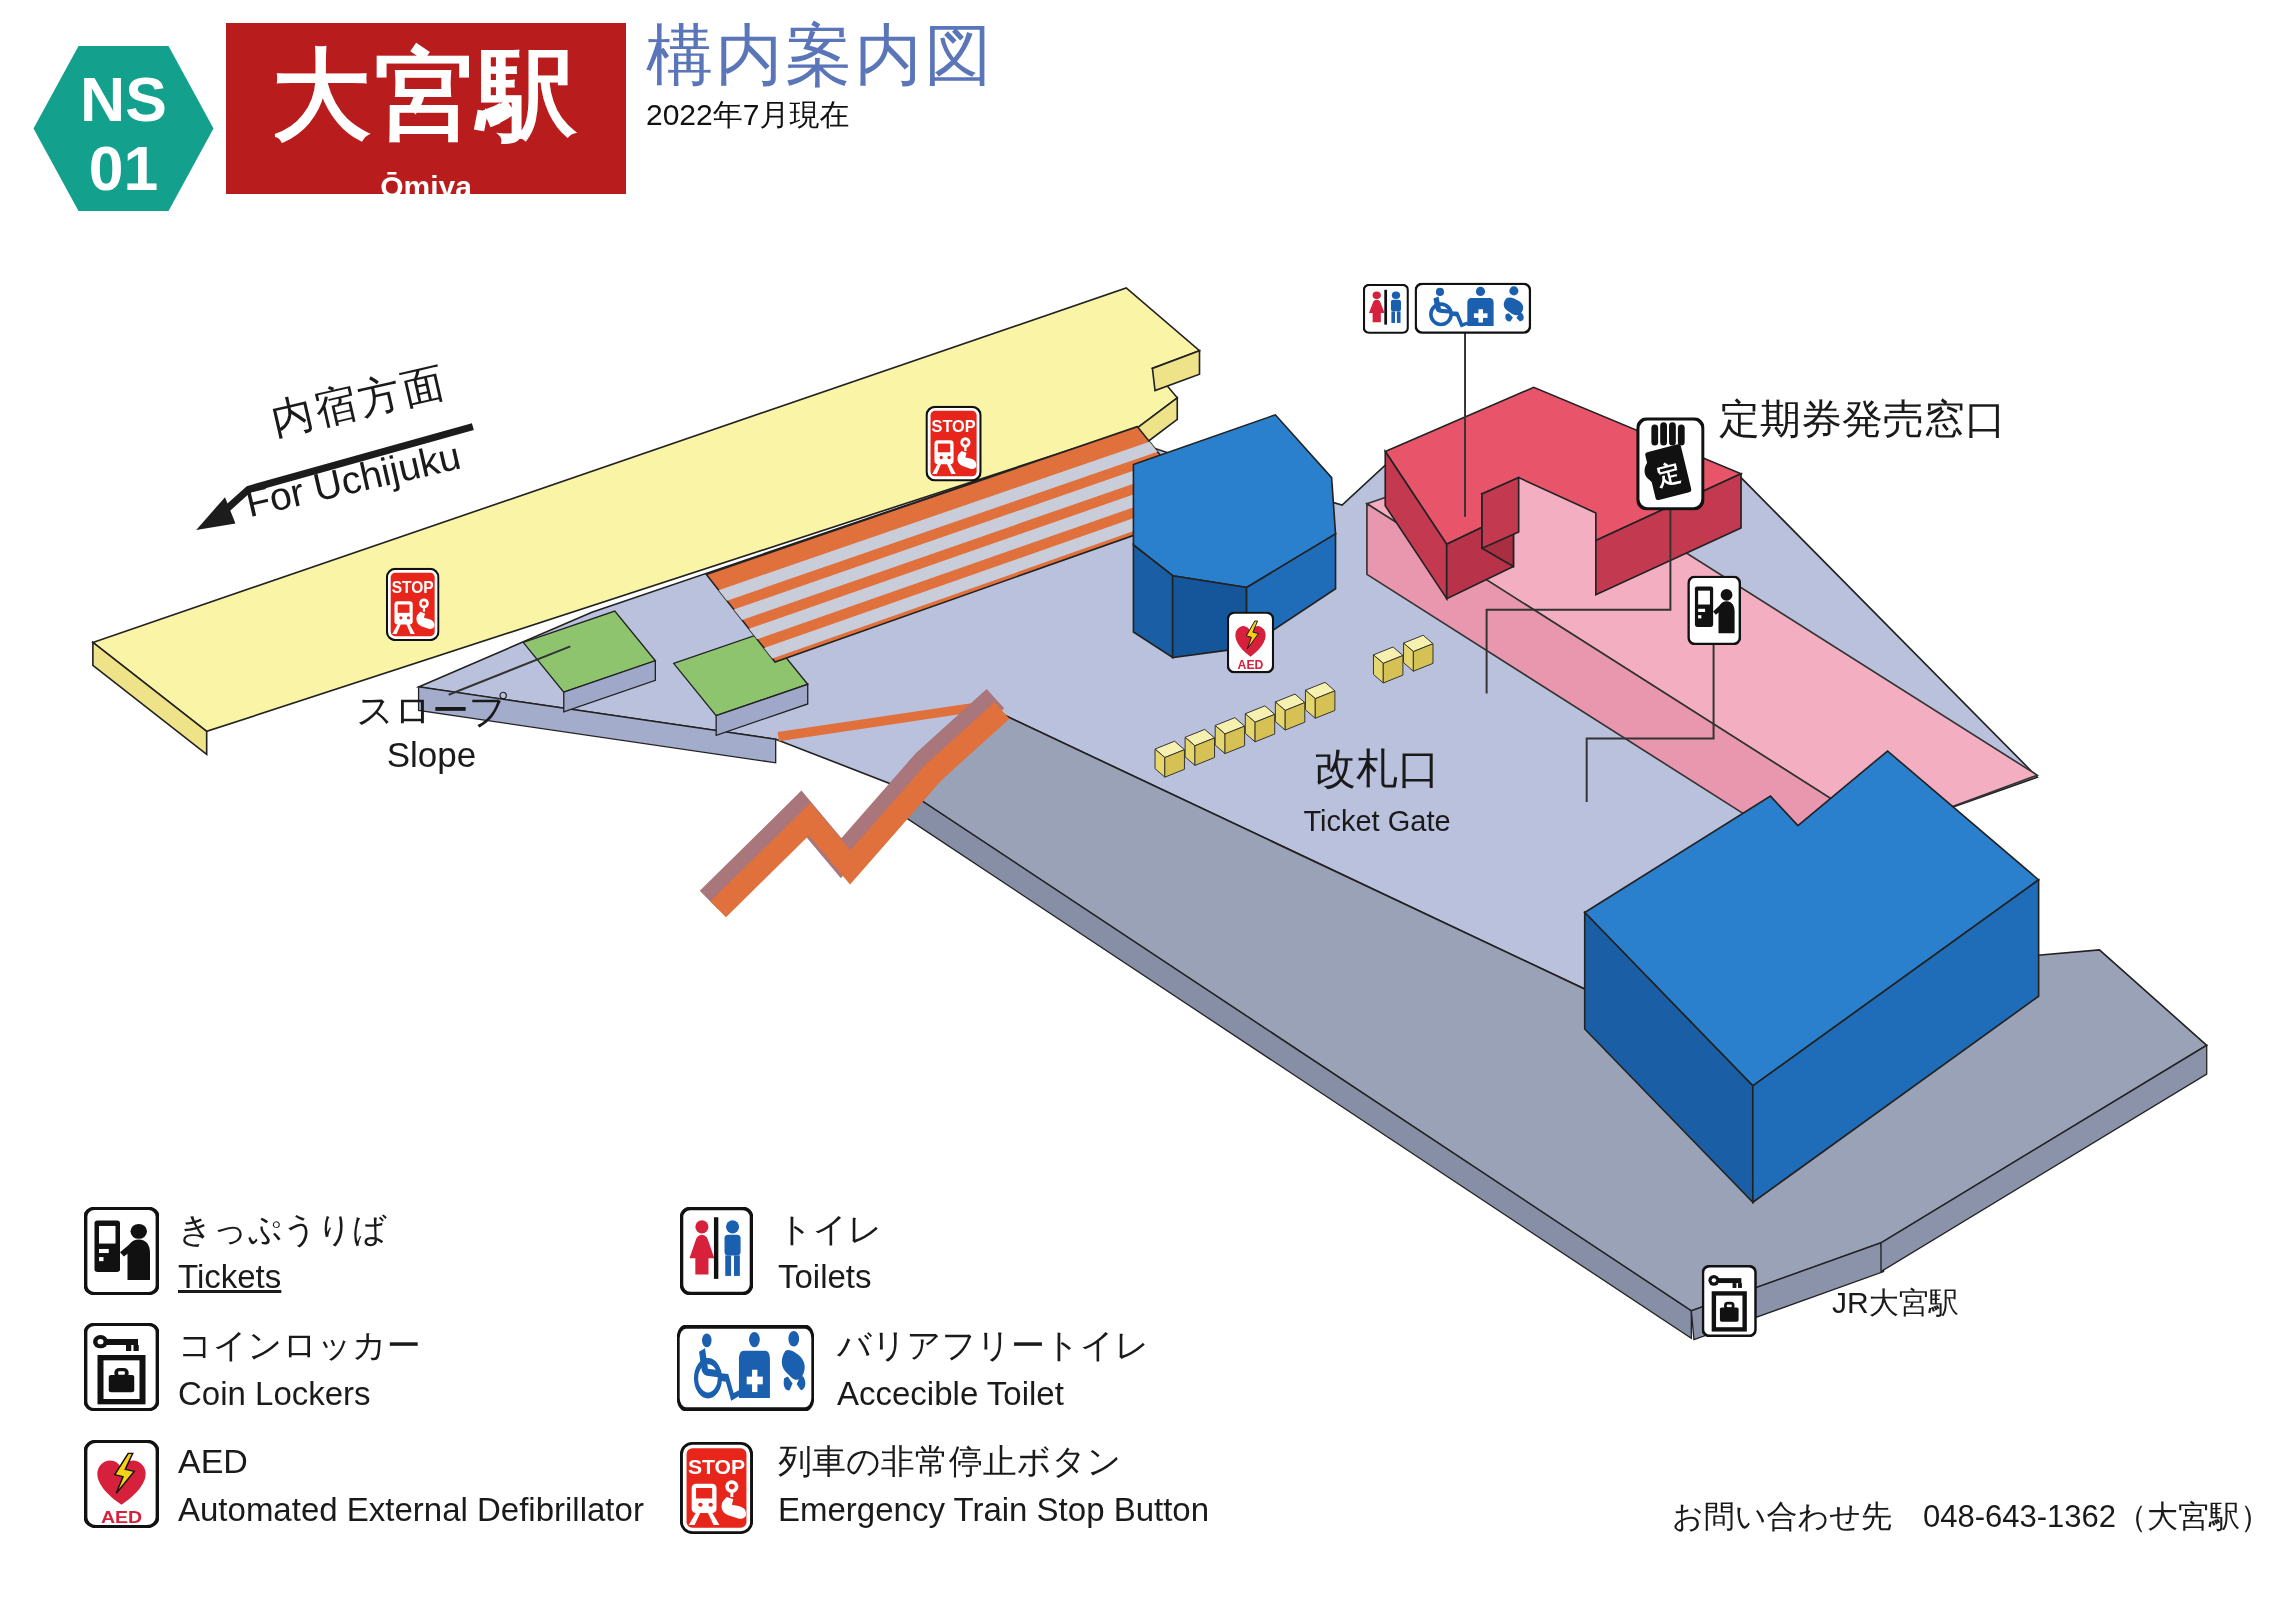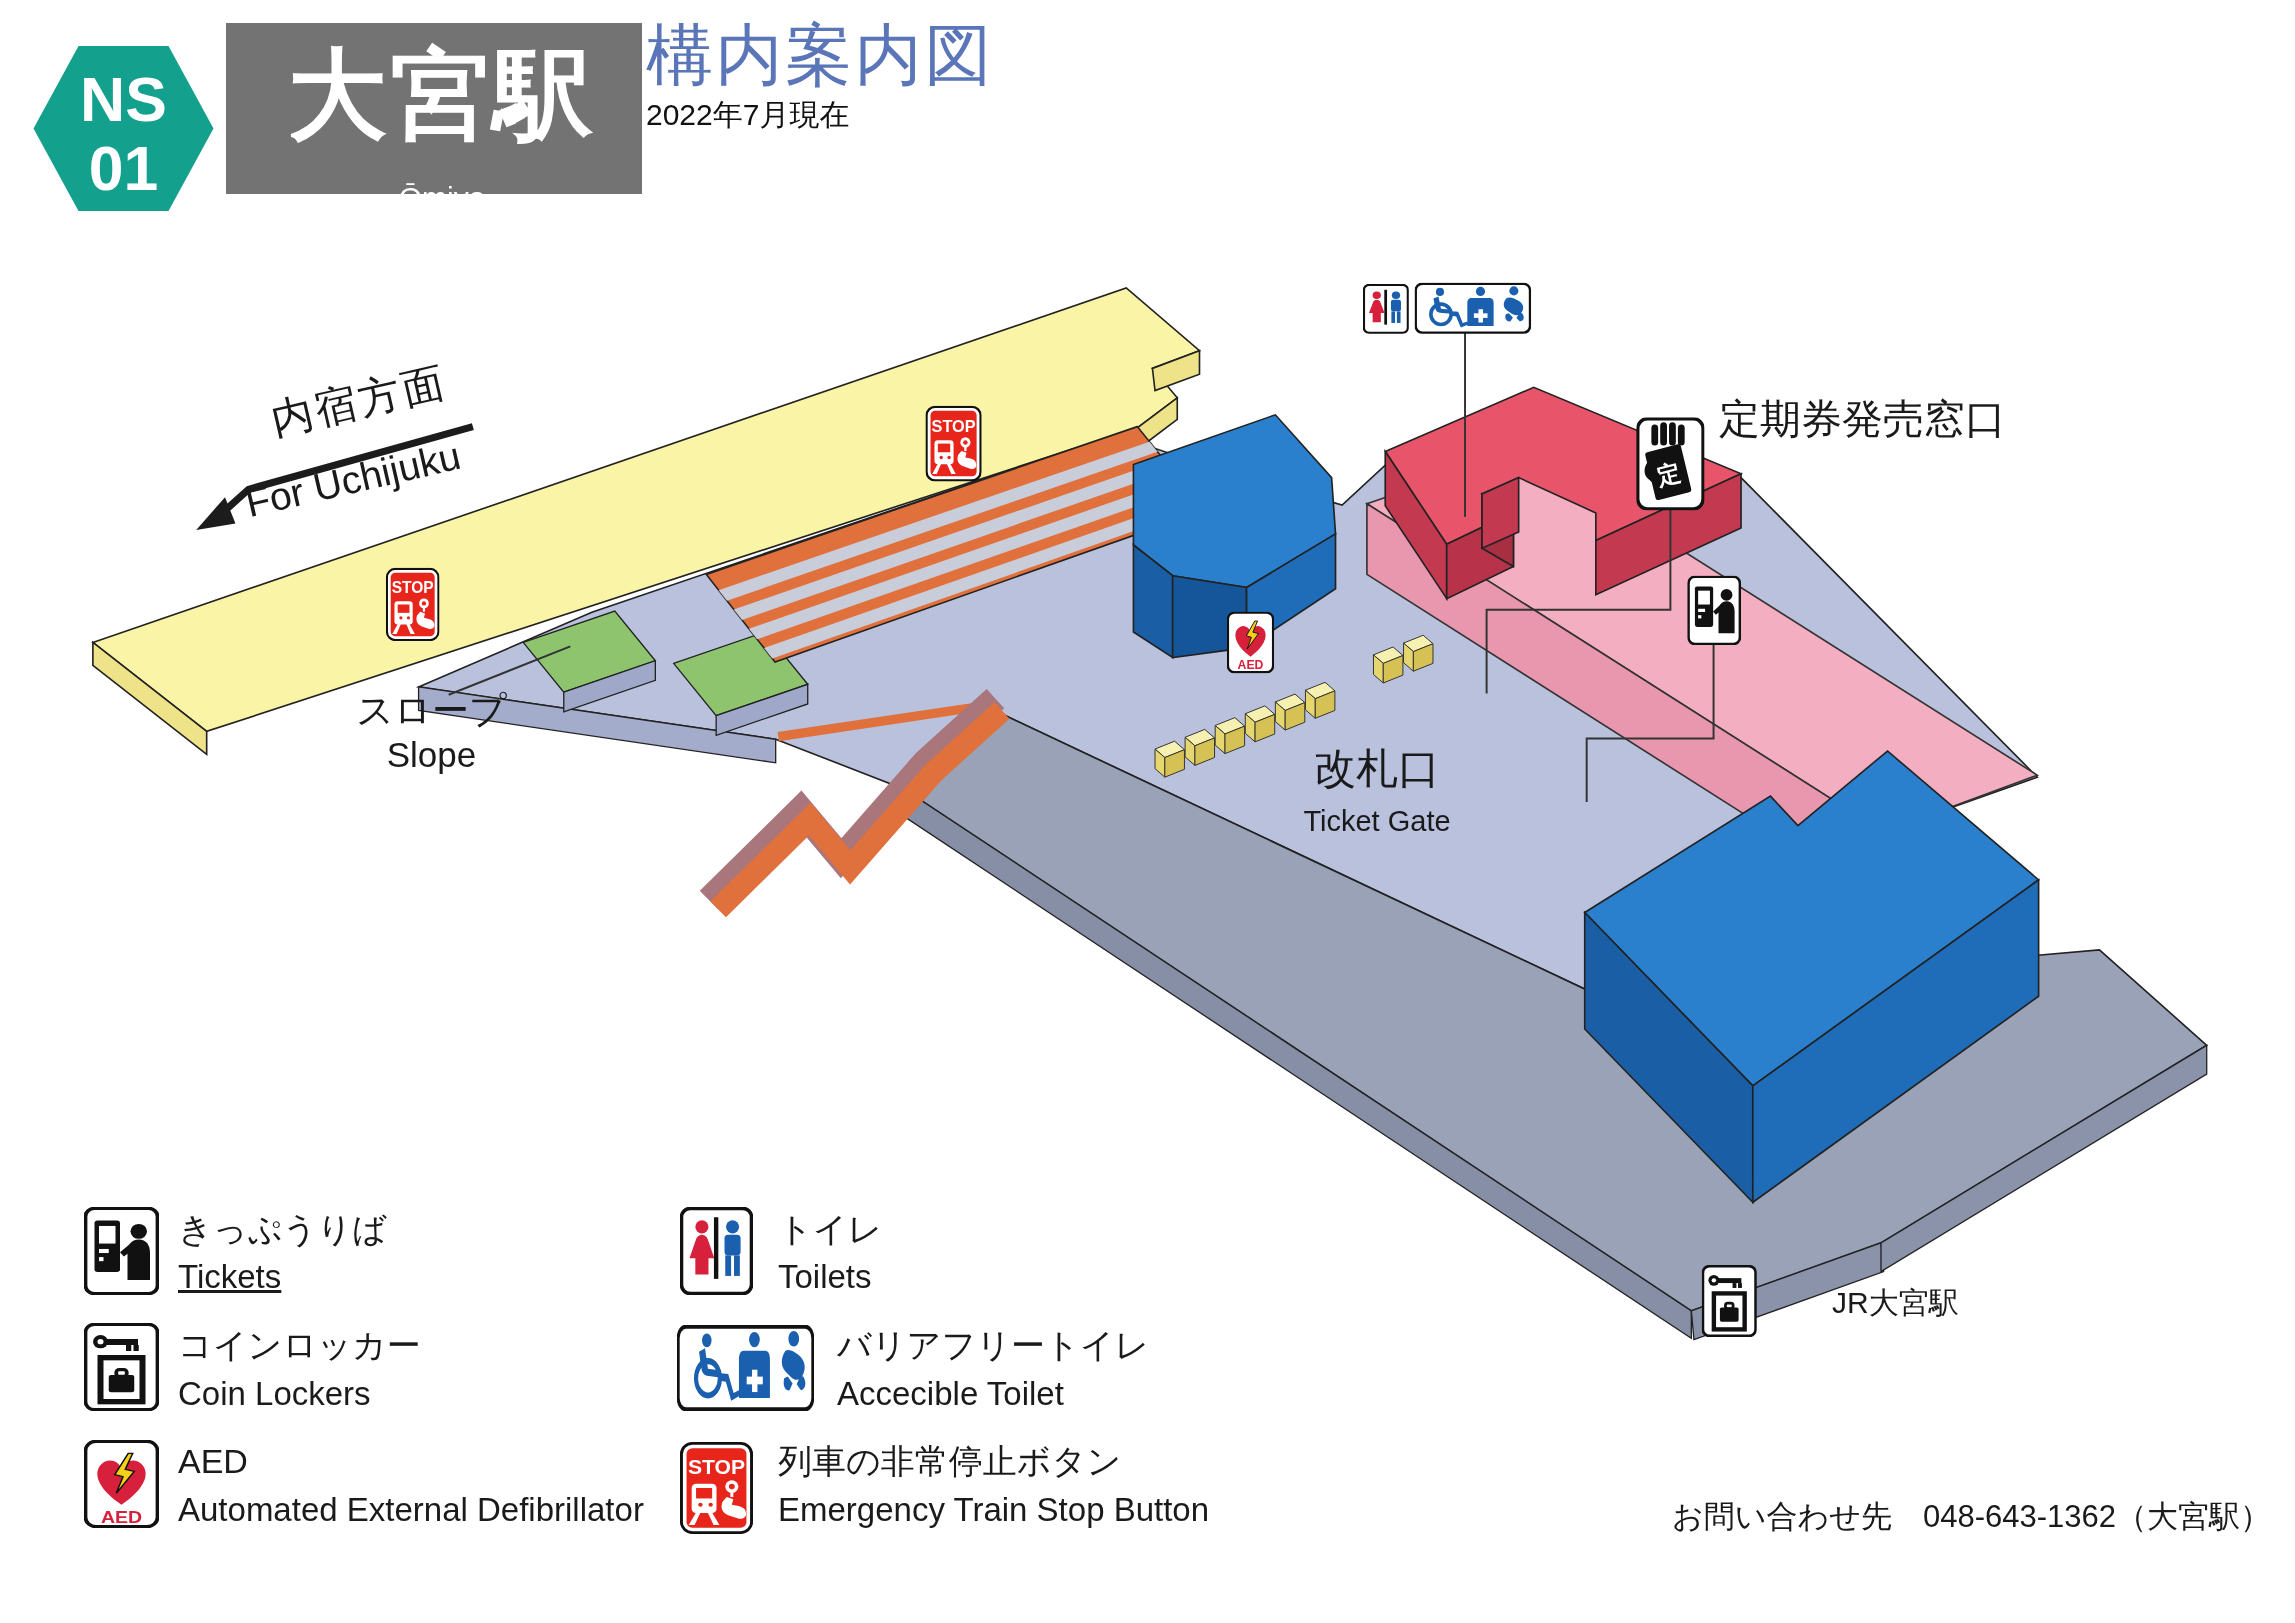--- a/index.html
+++ b/index.html
@@ -2,23 +2,23 @@
 <html style="font-size:10.5px"><head>
 <meta charset="utf-8">
 <style>
   html,body{margin:0;padding:0;}
   body{width:2295px;height:1623px;position:relative;background:#fff;overflow:hidden;
        font-family:"Liberation Sans","DejaVu Sans",sans-serif;}
   .abs{position:absolute;}
   .jp{color:#1a1a1a;}
   #diagram-svg{position:absolute;left:0;top:0;}
   .label{white-space:nowrap;line-height:1.05;}
-  .banner{background:#737373;color:#fff;text-align:center;padding-left:16px;}
+  .banner{background:#b91c1c;color:#fff;text-align:center;}
   .station-ja{font-size:99px;font-weight:bold;letter-spacing:3.9px;margin-top:6.5px;}
-  .station-en{font-size:30px;font-weight:normal;margin-top:18px;}
+  .station-en{font-size:30px;font-weight:bold;margin-top:7px;}
   .map-title{font-size:67px;color:#5B76B8;font-weight:500;letter-spacing:2.6px;}
   .map-date{font-size:30px;color:#111;margin-top:9.2px;}
   .dir{transform-origin:left top;transform:rotate(-13deg);font-weight:500;}
   .legend-ja{font-size:34px;}
   .legend-en{font-size:33px;margin-top:6.5px;}
   .big-ja{font-size:42px;}
   .big-en{font-size:29px;}
 </style>
 </head>
 <body>

